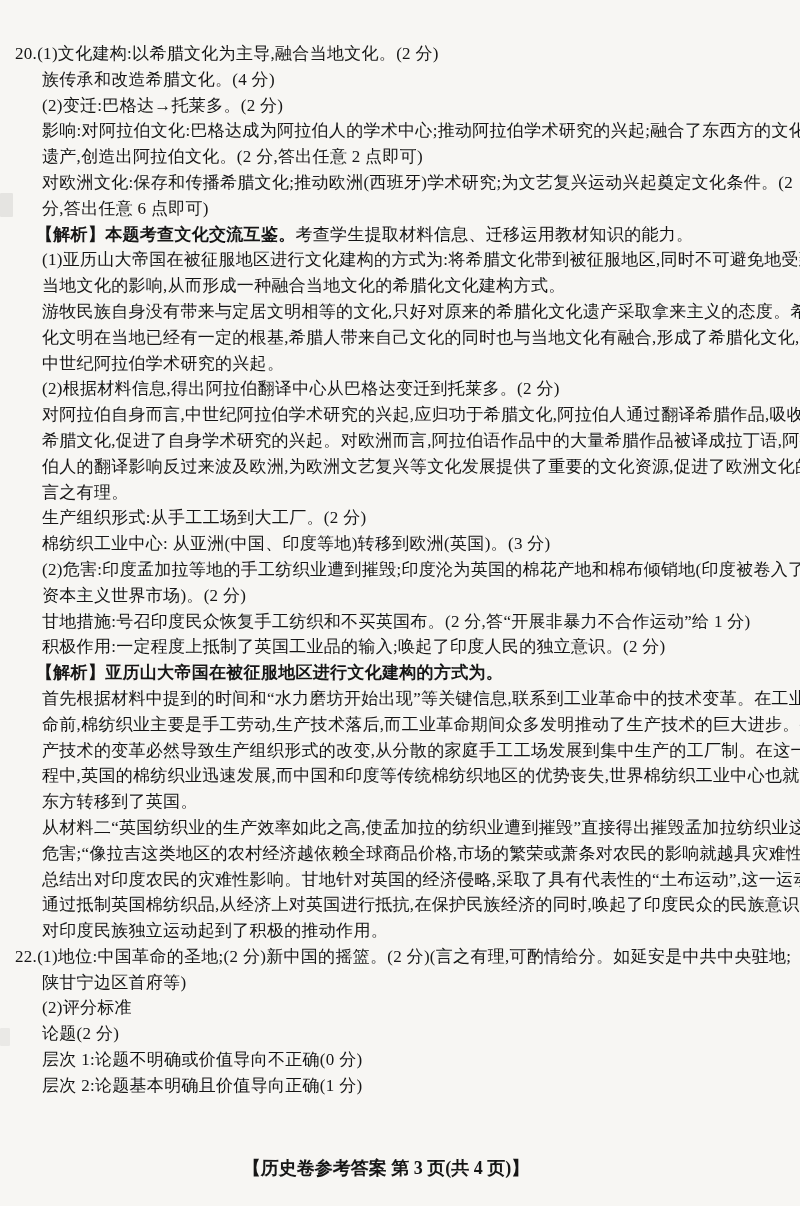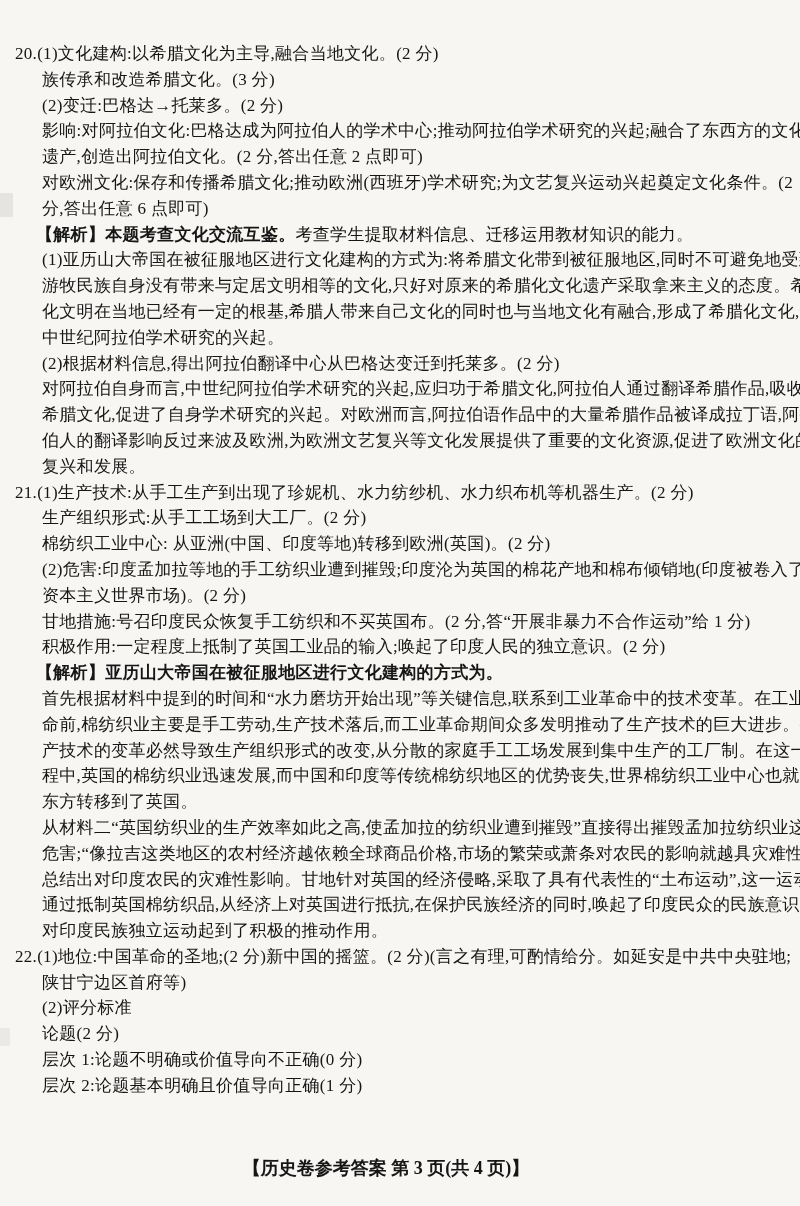--- a/index.html
+++ b/index.html
@@ -62,39 +62,39 @@
   }
 </style>
 </head>
 <body style="background: rgb(247, 246, 243); color: rgb(22, 22, 22);">
 
 <div class="page">
   <div class="scan-artifact artifact-1"></div>
   <div class="scan-artifact artifact-2"></div>
   <div class="content">
       <div class="line indent-question"><span class="run">20.(1)文化建构:以希腊文化为主导,融合当地文化。(2 分)</span></div>
-      <div class="line indent-body"><span class="run">族传承和改造希腊文化。(3 分)</span></div>
+      <div class="line indent-body"><span class="run">族传承和改造希腊文化。(4 分)</span></div>
       <div class="line indent-body"><span class="run">(2)变迁:巴格达→托莱多。(2 分)</span></div>
       <div class="line indent-body"><span class="run">影响:对阿拉伯文化:巴格达成为阿拉伯人的学术中心;推动阿拉伯学术研究的兴起;融合了东西方的文化</span></div>
       <div class="line indent-body"><span class="run">遗产,创造出阿拉伯文化。(2 分,答出任意 2 点即可)</span></div>
       <div class="line indent-body"><span class="run">对欧洲文化:保存和传播希腊文化;推动欧洲(西班牙)学术研究;为文艺复兴运动兴起奠定文化条件。(2</span></div>
       <div class="line indent-body"><span class="run">分,答出任意 6 点即可)</span></div>
       <div class="line indent-jiexi"><span class="run bold">【解析】本题考查文化交流互鉴。</span><span class="run">考查学生提取材料信息、迁移运用教材知识的能力。</span></div>
       <div class="line indent-body"><span class="run">(1)亚历山大帝国在被征服地区进行文化建构的方式为:将希腊文化带到被征服地区,同时不可避免地受到</span></div>
+      <div class="line indent-body"><span class="run">当地文化的影响,从而形成一种融合当地文化的希腊化文化建构方式。</span></div>
       <div class="line indent-body"><span class="run">游牧民族自身没有带来与定居文明相等的文化,只好对原来的希腊化文化遗产采取拿来主义的态度。希腊</span></div>
       <div class="line indent-body"><span class="run">化文明在当地已经有一定的根基,希腊人带来自己文化的同时也与当地文化有融合,形成了希腊化文化,这</span></div>
       <div class="line indent-body"><span class="run">中世纪阿拉伯学术研究的兴起。</span></div>
       <div class="line indent-body"><span class="run">(2)根据材料信息,得出阿拉伯翻译中心从巴格达变迁到托莱多。(2 分)</span></div>
       <div class="line indent-body"><span class="run">对阿拉伯自身而言,中世纪阿拉伯学术研究的兴起,应归功于希腊文化,阿拉伯人通过翻译希腊作品,吸收</span></div>
       <div class="line indent-body"><span class="run">希腊文化,促进了自身学术研究的兴起。对欧洲而言,阿拉伯语作品中的大量希腊作品被译成拉丁语,阿拉</span></div>
       <div class="line indent-body"><span class="run">伯人的翻译影响反过来波及欧洲,为欧洲文艺复兴等文化发展提供了重要的文化资源,促进了欧洲文化的</span></div>
-      <div class="line indent-body"><span class="run">复兴和发展。</span></div>
-      <div class="line indent-question"><span class="run">21.(1)生产技术:从手工生产到出现了珍妮机、水力纺纱机、水力织布机等机器生产。(2 分)</span></div>
+      <div class="line indent-body"><span class="run">言之有理。</span></div>
       <div class="line indent-body"><span class="run">生产组织形式:从手工工场到大工厂。(2 分)</span></div>
-      <div class="line indent-body"><span class="run">棉纺织工业中心: 从亚洲(中国、印度等地)转移到欧洲(英国)。(2 分)</span></div>
+      <div class="line indent-body"><span class="run">棉纺织工业中心: 从亚洲(中国、印度等地)转移到欧洲(英国)。(3 分)</span></div>
       <div class="line indent-body"><span class="run">(2)危害:印度孟加拉等地的手工纺织业遭到摧毁;印度沦为英国的棉花产地和棉布倾销地(印度被卷入了</span></div>
       <div class="line indent-body"><span class="run">资本主义世界市场)。(2 分)</span></div>
       <div class="line indent-body"><span class="run">甘地措施:号召印度民众恢复手工纺织和不买英国布。(2 分,答“开展非暴力不合作运动”给 1 分)</span></div>
       <div class="line indent-body"><span class="run">积极作用:一定程度上抵制了英国工业品的输入;唤起了印度人民的独立意识。(2 分)</span></div>
       <div class="line indent-jiexi"><span class="run bold">【解析】亚历山大帝国在被征服地区进行文化建构的方式为。</span></div>
       <div class="line indent-body"><span class="run">首先根据材料中提到的时间和“水力磨坊开始出现”等关键信息,联系到工业革命中的技术变革。在工业革</span></div>
       <div class="line indent-body"><span class="run">命前,棉纺织业主要是手工劳动,生产技术落后,而工业革命期间众多发明推动了生产技术的巨大进步。生</span></div>
       <div class="line indent-body"><span class="run">产技术的变革必然导致生产组织形式的改变,从分散的家庭手工工场发展到集中生产的工厂制。在这一过</span></div>
       <div class="line indent-body"><span class="run">程中,英国的棉纺织业迅速发展,而中国和印度等传统棉纺织地区的优势丧失,世界棉纺织工业中心也就从</span></div>
       <div class="line indent-body"><span class="run">东方转移到了英国。</span></div>

